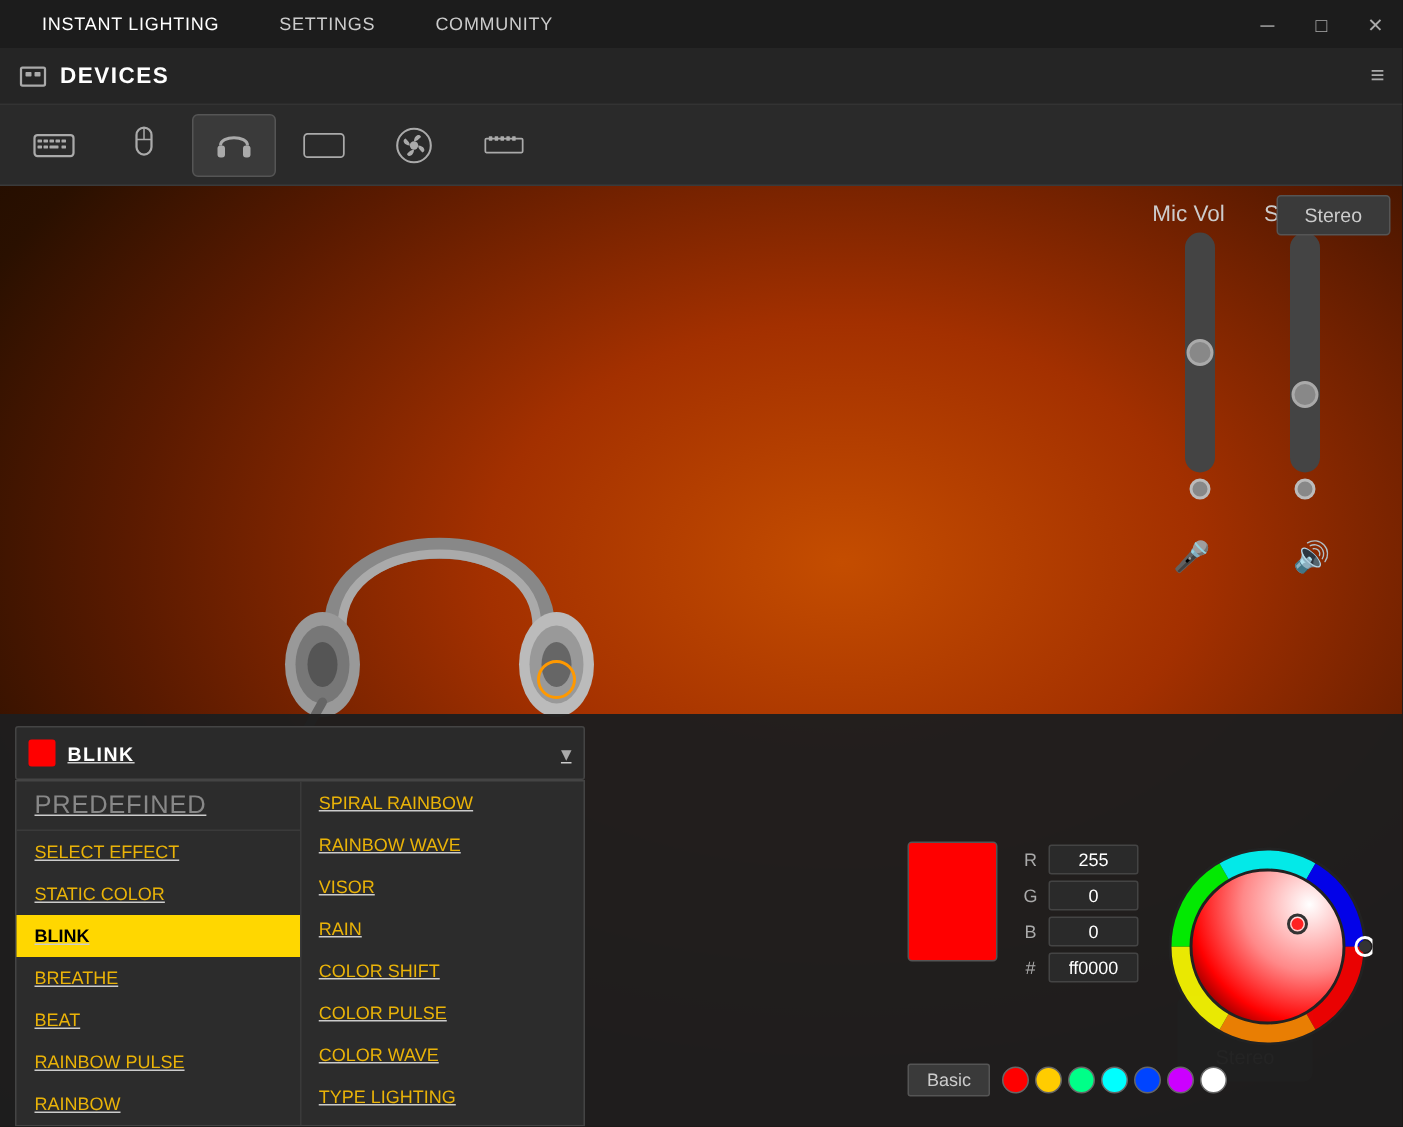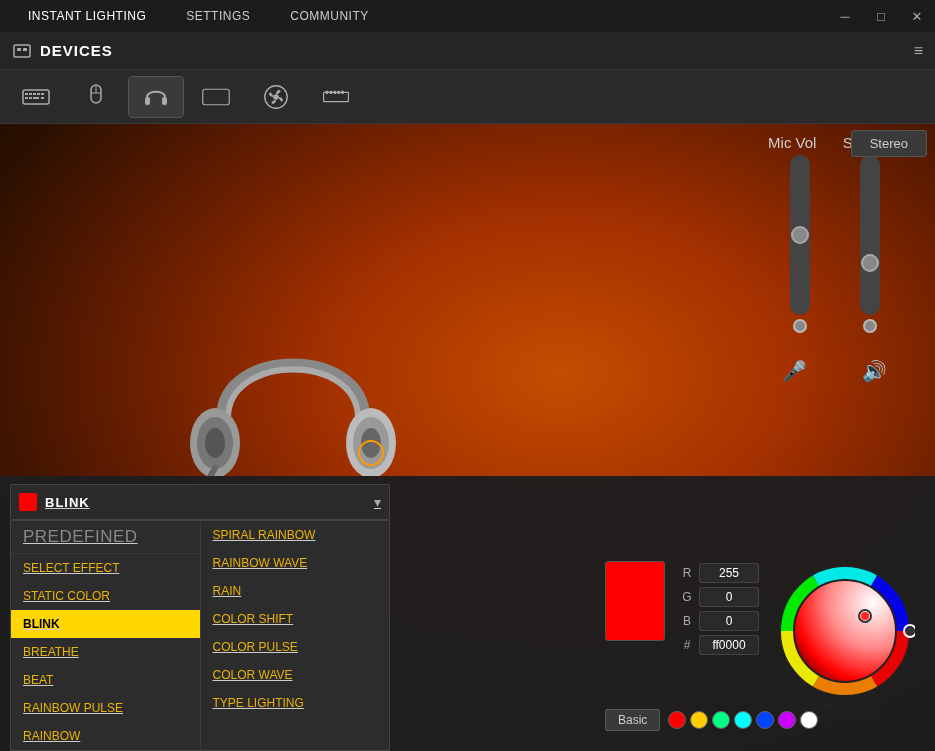--- a/index.html
+++ b/index.html
@@ -570,20 +570,21 @@
         <div class="dropdown-item">STATIC COLOR</div>
         <div class="dropdown-item active">BLINK</div>
         <div class="dropdown-item">BREATHE</div>
         <div class="dropdown-item">BEAT</div>
         <div class="dropdown-item">RAINBOW PULSE</div>
         <div class="dropdown-item">RAINBOW</div>
       </div>
       <div class="dropdown-col">
         <div class="dropdown-item">SPIRAL RAINBOW</div>
         <div class="dropdown-item">RAINBOW WAVE</div>
+        <div class="dropdown-item">VISOR</div>
         <div class="dropdown-item">RAIN</div>
         <div class="dropdown-item">COLOR SHIFT</div>
         <div class="dropdown-item">COLOR PULSE</div>
         <div class="dropdown-item">COLOR WAVE</div>
         <div class="dropdown-item">TYPE LIGHTING</div>
       </div>
     </div>
   </div>
 
   <div class="color-picker-area">

